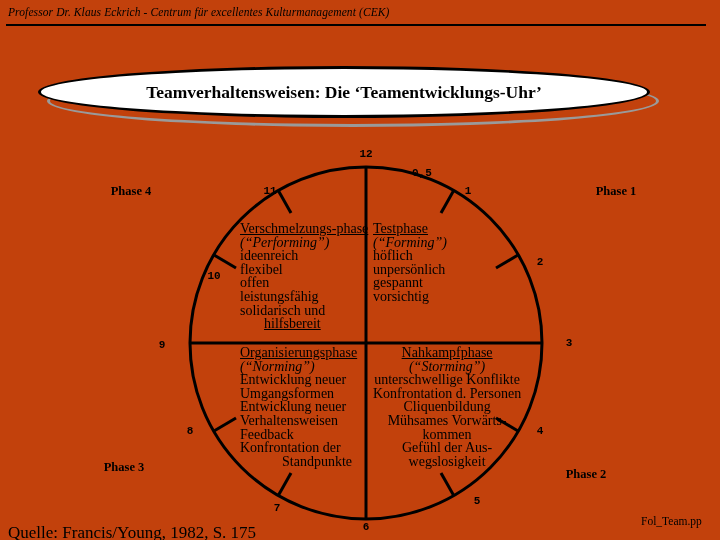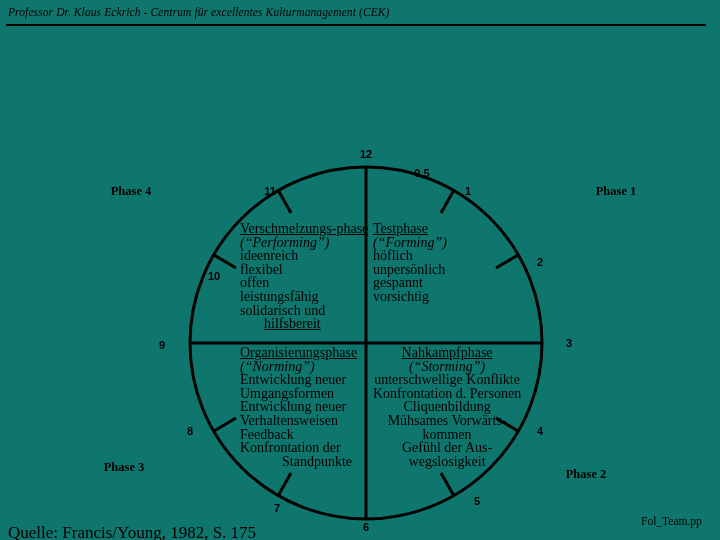--- a/index.html
+++ b/index.html
@@ -4,21 +4,21 @@
 <style>
   html, body {
     margin: 0;
     padding: 0;
     background: #ffffff;
   }
   #slide {
     position: relative;
     width: 720px;
     height: 540px;
-    background: #0f766e;
+    background: #c2410c;
     overflow: hidden;
     font-family: "Liberation Serif", serif;
     color: #000000;
   }
 
   
   #header-text {
     position: absolute;
     left: 8px;
     top: 6px;
@@ -86,21 +86,21 @@
     position: absolute;
     left: 0;
     top: 0;
     width: 720px;
     height: 540px;
     pointer-events: none;
   }
 
   .clock-num {
     position: absolute;
-    font-family: Liberation Sans, sans-serif;
+    font-family: Liberation Mono, monospace;
     font-weight: bold;
     font-size: 11px;
     white-space: nowrap;
     transform: translate(-50%, -50%);
   }
 
   .phase-label {
     position: absolute;
     font-family: "Liberation Serif", serif;
     font-weight: bold;
@@ -151,20 +151,25 @@
   }
 </style>
 </head>
 <body>
 
 <div id="slide">
 
   <div id="header-text">Professor Dr. Klaus Eckrich - Centrum für excellentes Kulturmanagement (CEK)</div>
   <div id="header-rule"></div>
 
+  <div id="title-wrap">
+    <div id="title-ellipse-shadow"></div>
+    <div id="title-ellipse"></div>
+    <div id="title-text">Teamverhaltensweisen: Die ‘Teamentwicklungs-Uhr’</div>
+  </div>
 
   <svg id="clock-svg" viewBox="0 0 720 540">
     <circle cx="366" cy="343" r="176" fill="none" stroke="#000" stroke-width="3"></circle>
     <line x1="366" y1="167" x2="366" y2="519" stroke="#000" stroke-width="3"></line>
     <line x1="190" y1="343" x2="542" y2="343" stroke="#000" stroke-width="3"></line>
 
     <g stroke="#000" stroke-width="3" fill="none">
       <line x1="454" y1="190" x2="441" y2="213"></line>
       <line x1="518" y1="255" x2="496" y2="268"></line>
       <line x1="518" y1="431" x2="496" y2="418"></line>

